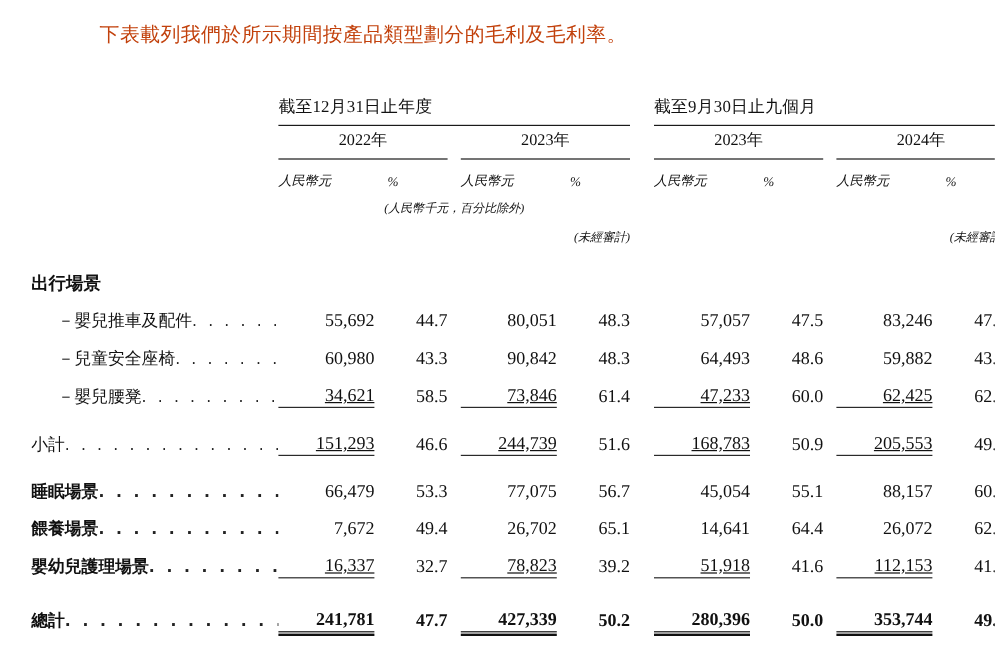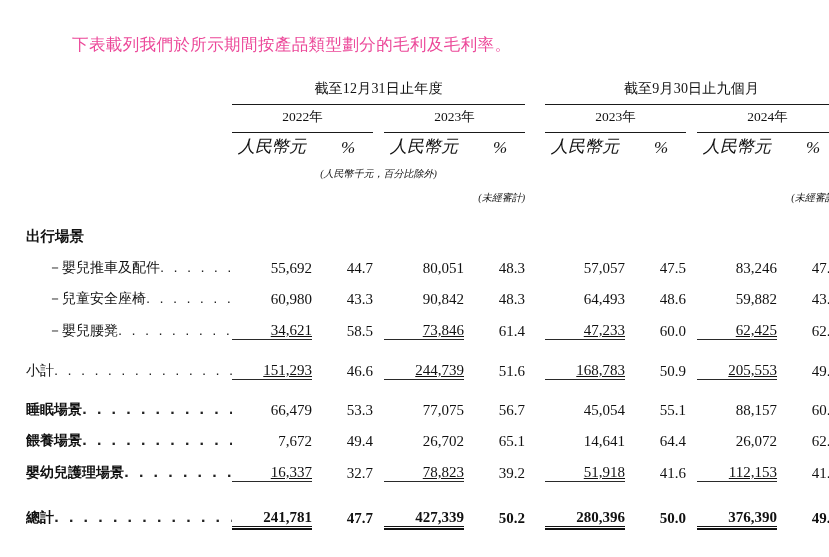--- a/index.html
+++ b/index.html
@@ -12,27 +12,26 @@
     height: 557px;
     position: relative;
     font-family: "Liberation Serif", "DejaVu Serif", serif;
     color: #111111;
     overflow: hidden;
   }
 
   
   .intro {
     position: absolute;
-    left: 72px;
+    left: 83px;
     top: 18px;
     font-size: 16.5px;
     letter-spacing: 0.4px;
     white-space: nowrap;
-    color: #ec4899;
-    margin-top: 16px;
+    color: #c2410c;
   }
 
   
   .tbl {
     position: absolute;
     left: 26px;
     top: 76px;
     width: 779px;
     border-collapse: collapse;
     table-layout: fixed;
@@ -46,21 +45,20 @@
 
   
   col.c-label { width: 206px; }
   col.c-amt   { width:  80px; }
   col.c-pct   { width:  50px; }
   col.c-gapin { width:  11px; }
   col.c-gapgr { width:  20px; }
 
   
   .grp-title {
-    text-align: center;
     font-size: 14px;
     font-weight: bold;
     letter-spacing: 0.2px;
     height: 22px;
     white-space: nowrap;
   }
   .grp-rule {
     height: 7px;
   }
   .grp-rule .rule-in {
@@ -79,22 +77,22 @@
   .yr-rule {
     height: 7px;
   }
   .yr-rule .rule-in {
     border-top: 1.1px solid #1a1a1a;
     height: 0;
     font-size: 0;
     line-height: 0;
   }
   .unit-cell {
-    text-align: center;
-    font-size: 17px;
+    text-align: left;
+    font-size: 11px;
     font-style: italic;
     height: 25px;
     white-space: nowrap;
     padding-bottom: 1px;
   }
   .note-row td {
     font-size: 10px;
     font-style: italic;
     text-align: center;
     height: 23px;
@@ -423,18 +421,18 @@
     <td class="num bold">47.7</td>
     <td></td>
     <td class="num bold dbl-amt">427,339</td>
     <td></td>
     <td class="num bold">50.2</td>
     <td></td>
     <td class="num bold dbl-amt">280,396</td>
     <td></td>
     <td class="num bold">50.0</td>
     <td></td>
-    <td class="num bold dbl-amt">376,390</td>
+    <td class="num bold dbl-amt">353,744</td>
     <td></td>
     <td class="num bold">49.5</td>
   </tr>
 </tbody>
   </table>
 
 </body></html>

